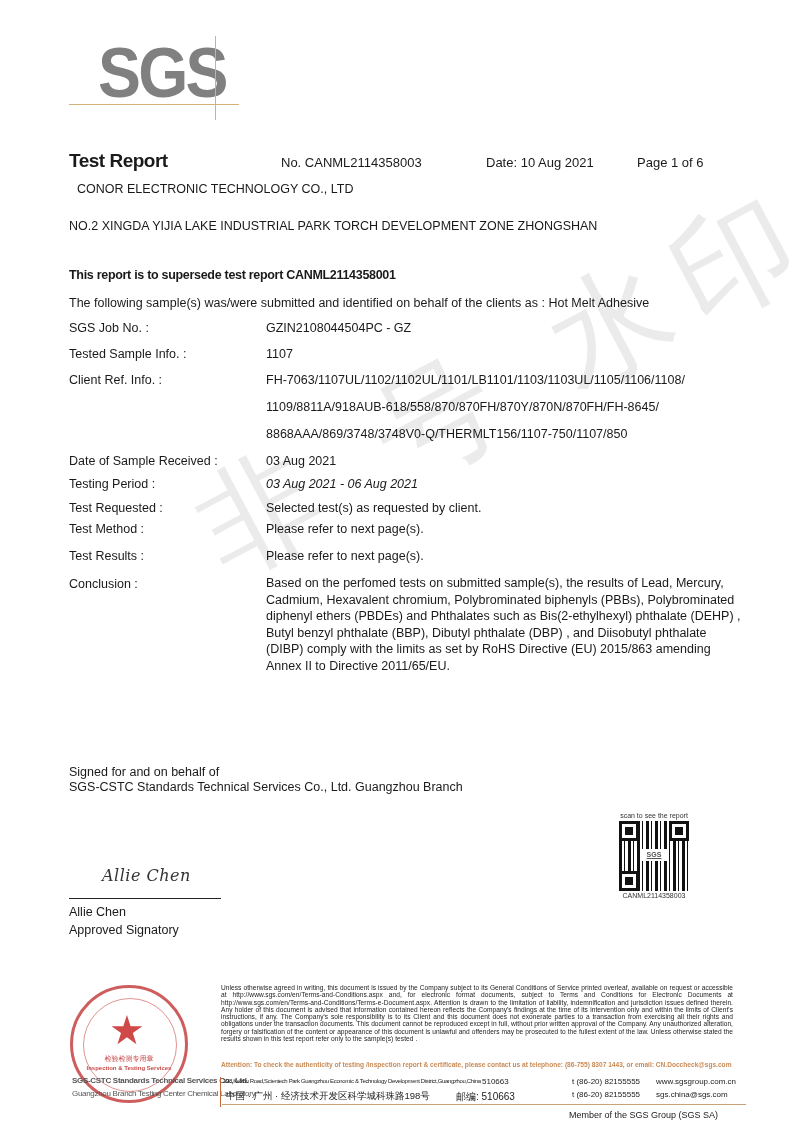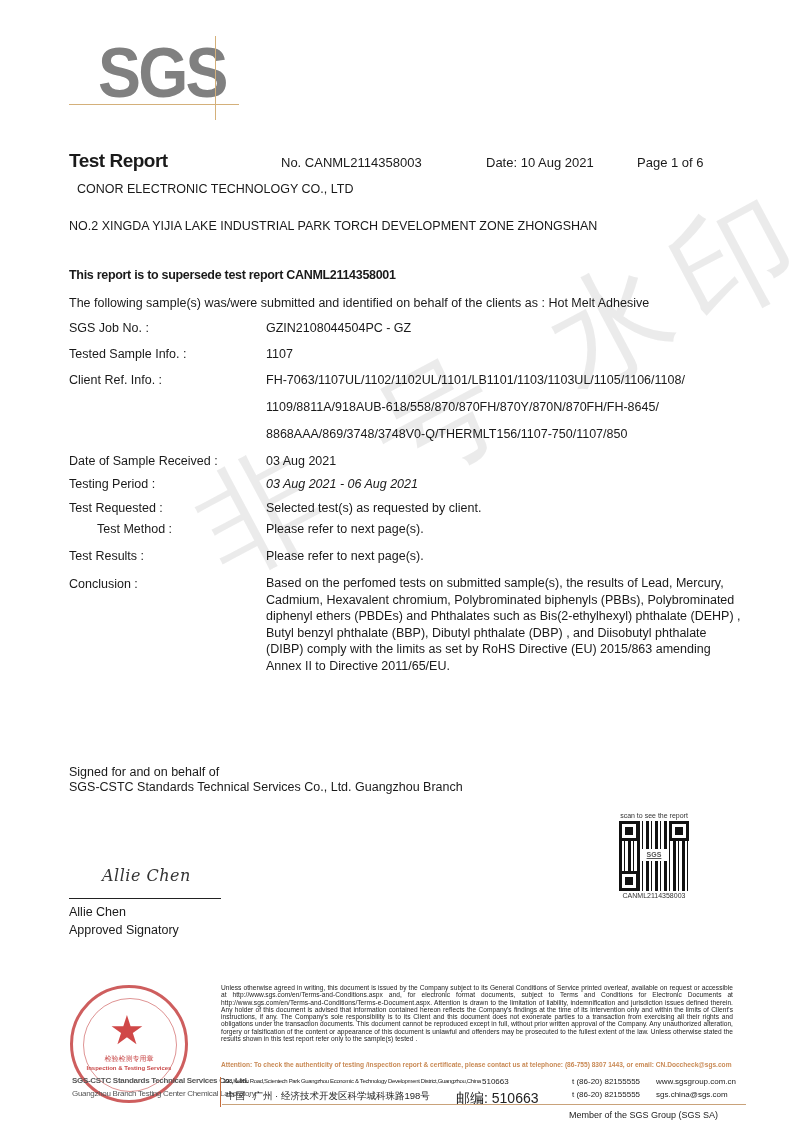--- a/index.html
+++ b/index.html
@@ -80,21 +80,21 @@
     }
     .attention {
       left: 221px; top: 1061px; width: 515px; font-size: 6.6px; line-height: 7.3px; color: #c98a55; font-weight: bold;
     }
     .addr-vline { left: 220px; top: 1077px; width: 1px; height: 30px; background: #c46a3a; }
     .addr1 { left: 223px; top: 1078px; font-size: 6px; letter-spacing: -0.35px; white-space: nowrap; color: #222; }
     .zip1 { left: 482px; top: 1077px; font-size: 8px; color: #222; }
     .tel1 { left: 572px; top: 1077px; font-size: 8px; color: #222; }
     .web1 { left: 656px; top: 1077px; font-size: 8px; color: #222; }
     .addr2 { left: 226px; top: 1090px; font-size: 9.5px; color: #222; white-space: nowrap; }
-    .zip2 { left: 456px; top: 1090px; font-size: 14px; color: #222; }
+    .zip2 { left: 456px; top: 1090px; font-size: 10px; color: #222; }
     .tel2 { left: 572px; top: 1090px; font-size: 8px; color: #222; }
     .mail2 { left: 656px; top: 1090px; font-size: 8px; color: #222; }
     .footer-line { left: 222px; top: 1104px; width: 524px; height: 1px; background: #c9a27a; }
     .member { left: 569px; top: 1110px; font-size: 9px; color: #222; }
   </style>
 </head>
 <body>
 
 <div class="abs logo">SGS</div>
 <div class="abs logo-hline"></div>
@@ -126,21 +126,21 @@
 
 <div class="abs label" style="top:454px;">Date of Sample Received :</div>
 <div class="abs value" style="top:454px;">03 Aug 2021</div>
 
 <div class="abs label" style="top:477px;">Testing Period :</div>
 <div class="abs value" style="top:477px;font-style:italic;">03 Aug 2021 - 06 Aug 2021</div>
 
 <div class="abs label" style="top:501px;">Test Requested :</div>
 <div class="abs value" style="top:501px;">Selected test(s) as requested by client.</div>
 
-<div class="abs label" style="top:522px;margin-left:28px;">Test Method :</div>
+<div class="abs label" style="top:522px;">Test Method :</div>
 <div class="abs value" style="top:522px;">Please refer to next page(s).</div>
 
 <div class="abs label" style="top:549px;">Test Results :</div>
 <div class="abs value" style="top:549px;">Please refer to next page(s).</div>
 
 <div class="abs label" style="top:577px;">Conclusion :</div>
 <div class="abs conclusion"> Based on the perfomed tests on submitted sample(s), the results of Lead, Mercury, Cadmium, Hexavalent chromium, Polybrominated biphenyls (PBBs), Polybrominated diphenyl ethers (PBDEs) and Phthalates such as Bis(2-ethylhexyl) phthalate (DEHP) , Butyl benzyl phthalate (BBP), Dibutyl phthalate (DBP) , and Diisobutyl phthalate (DIBP) comply with the limits as set by RoHS Directive (EU) 2015/863 amending Annex II to Directive 2011/65/EU.</div>
 
 <div class="abs sign" style="top:765px;">Signed for and on behalf of</div>
 <div class="abs sign" style="top:780px;">SGS-CSTC Standards Technical Services Co., Ltd. Guangzhou Branch</div>

